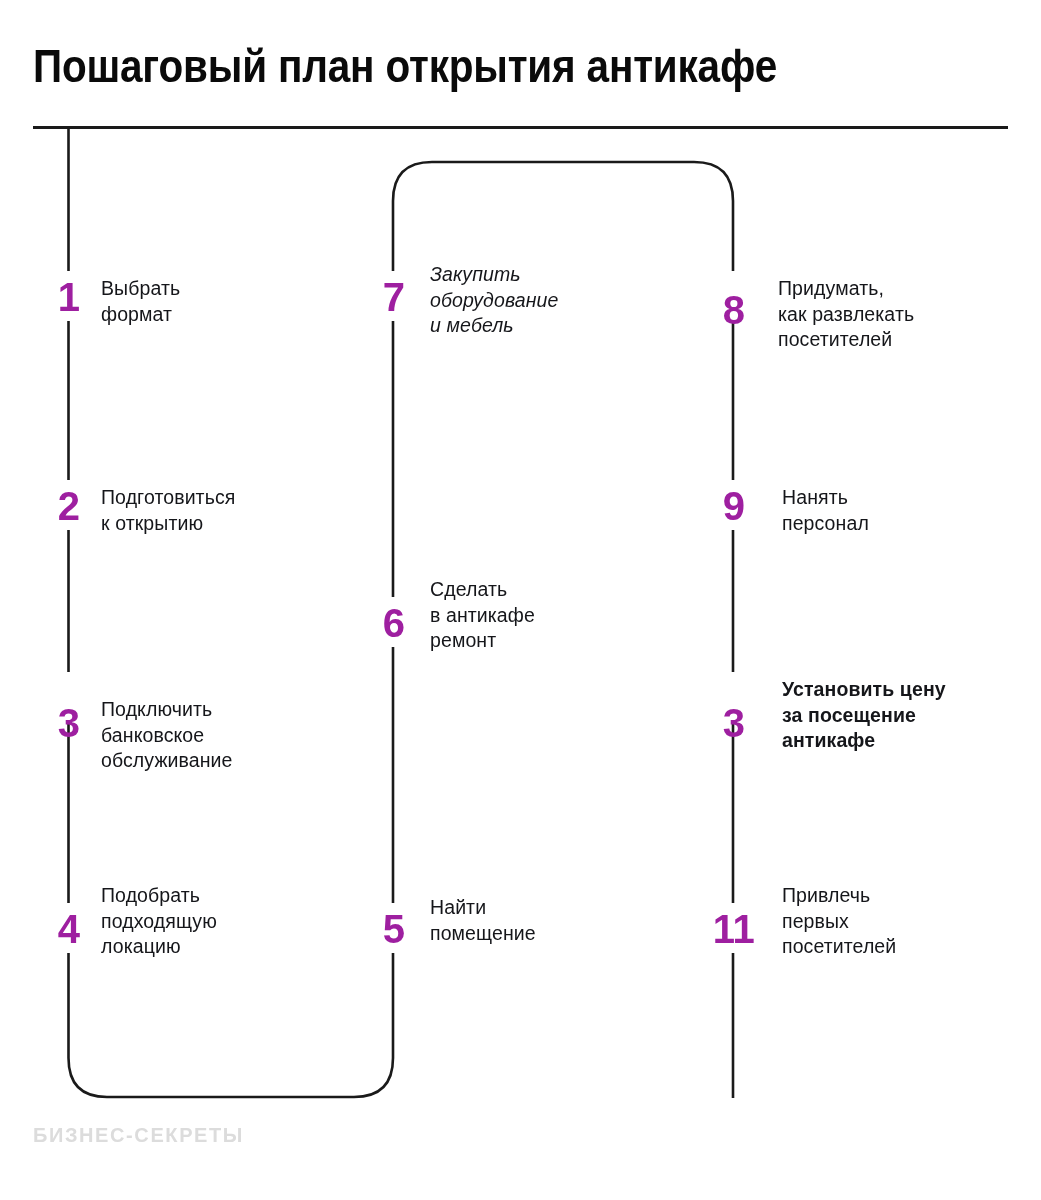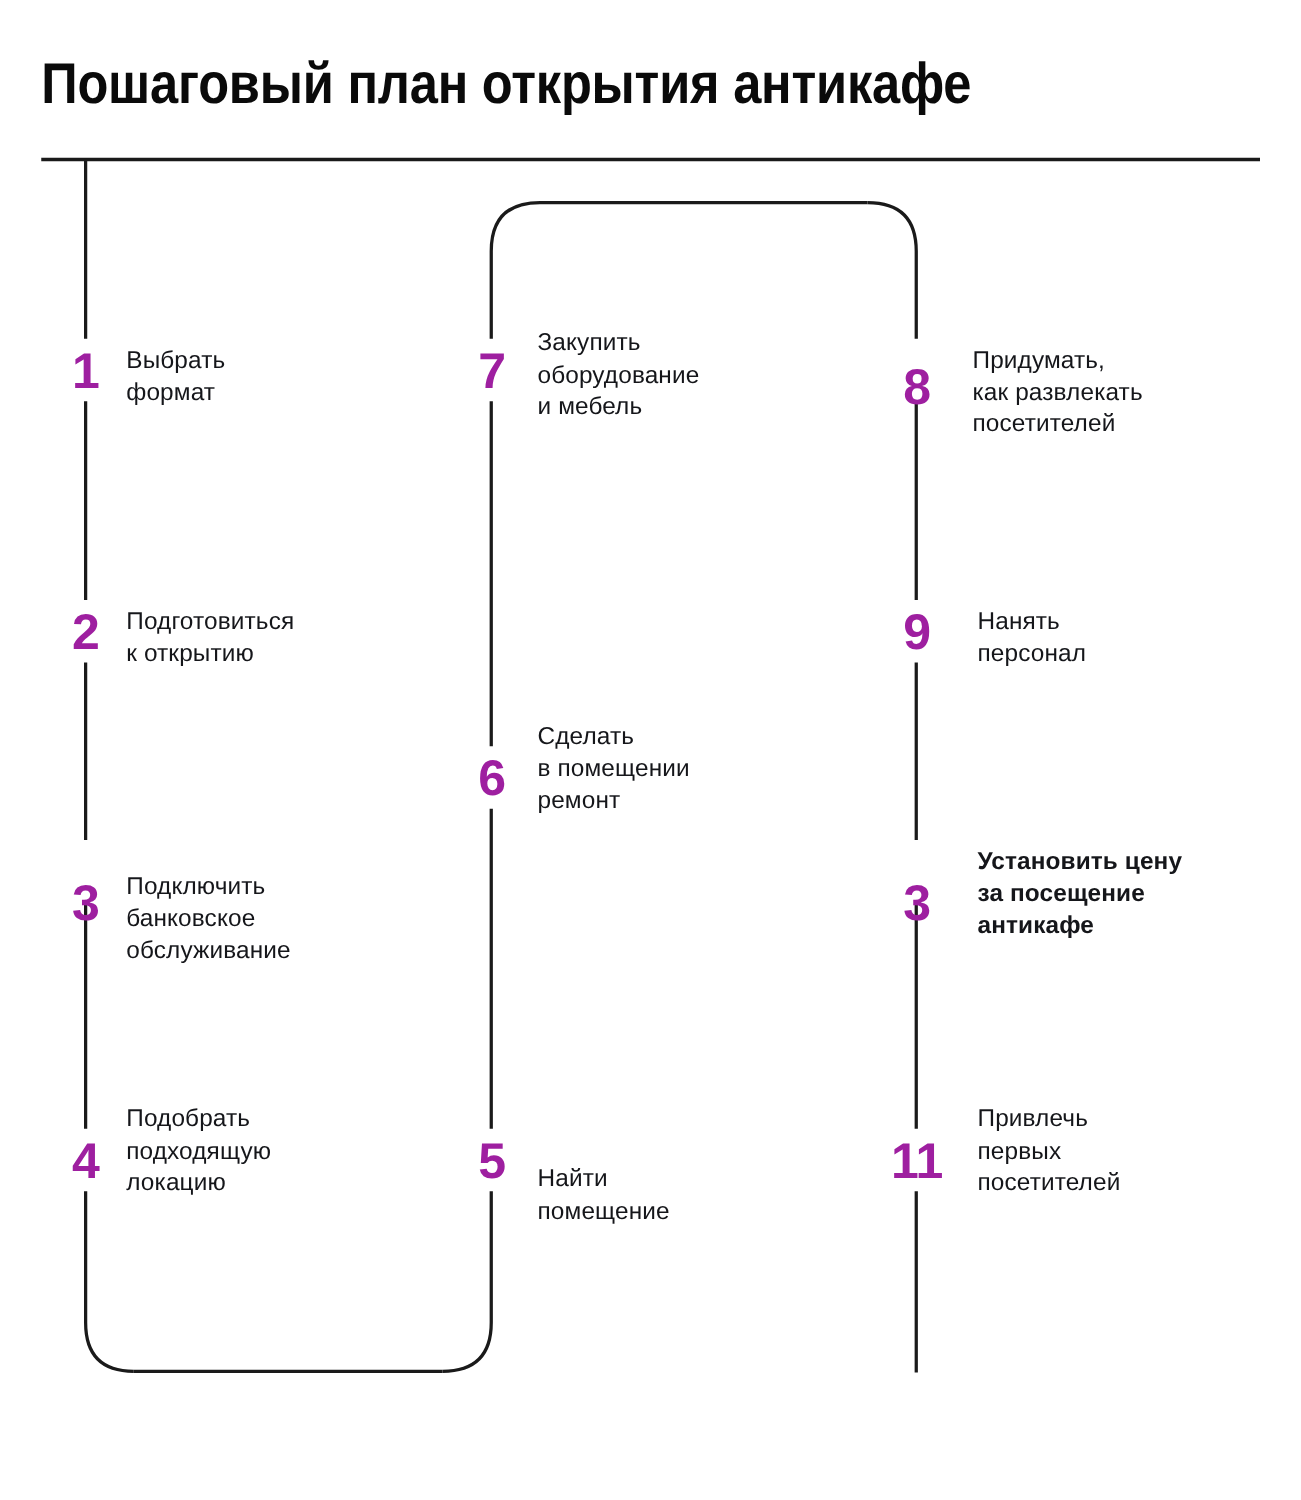--- a/index.html
+++ b/index.html
@@ -155,34 +155,34 @@
 
   <div class="step">
     <div class="num" style="left:38px; top:909px; width:61px;">4</div>
     <div class="txt" style="left:101px; top:883px; width:255px;">Подобрать
 подходящую
 локацию</div>
   </div>
 
   <div class="step">
     <div class="num" style="left:363px; top:909px; width:61px;">5</div>
-    <div class="txt" style="left:430px; top:895px; width:250px;margin-top:36px;">Найти
+    <div class="txt" style="left:430px; top:895px; width:250px;">Найти
 помещение</div>
   </div>
 
   <div class="step">
     <div class="num" style="left:363px; top:603px; width:61px;">6</div>
     <div class="txt" style="left:430px; top:577px; width:255px;">Сделать
-в помещении
+в антикафе
 ремонт</div>
   </div>
 
   <div class="step">
     <div class="num" style="left:363px; top:277px; width:61px;">7</div>
-    <div class="txt" style="left:430px; top:262px; width:262px;">Закупить
+    <div class="txt" style="left:430px; top:262px; width:262px;font-style:italic;">Закупить
 оборудование
 и мебель</div>
   </div>
 
   <div class="step">
     <div class="num" style="left:703px; top:290px; width:61px;">8</div>
     <div class="txt" style="left:778px; top:262px; width:250px;margin-top:14px;">Придумать,
 как развлекать
 посетителей</div>
   </div>
@@ -200,14 +200,15 @@
 антикафе</div>
   </div>
 
   <div class="step">
     <div class="num" style="left:688px; top:909px; width:91px;">11</div>
     <div class="txt" style="left:782px; top:883px; width:250px;">Привлечь
 первых
 посетителей</div>
   </div>
 
+  <div class="watermark">БИЗНЕС-СЕКРЕТЫ</div>
 
 </div>
 
 </body></html>

